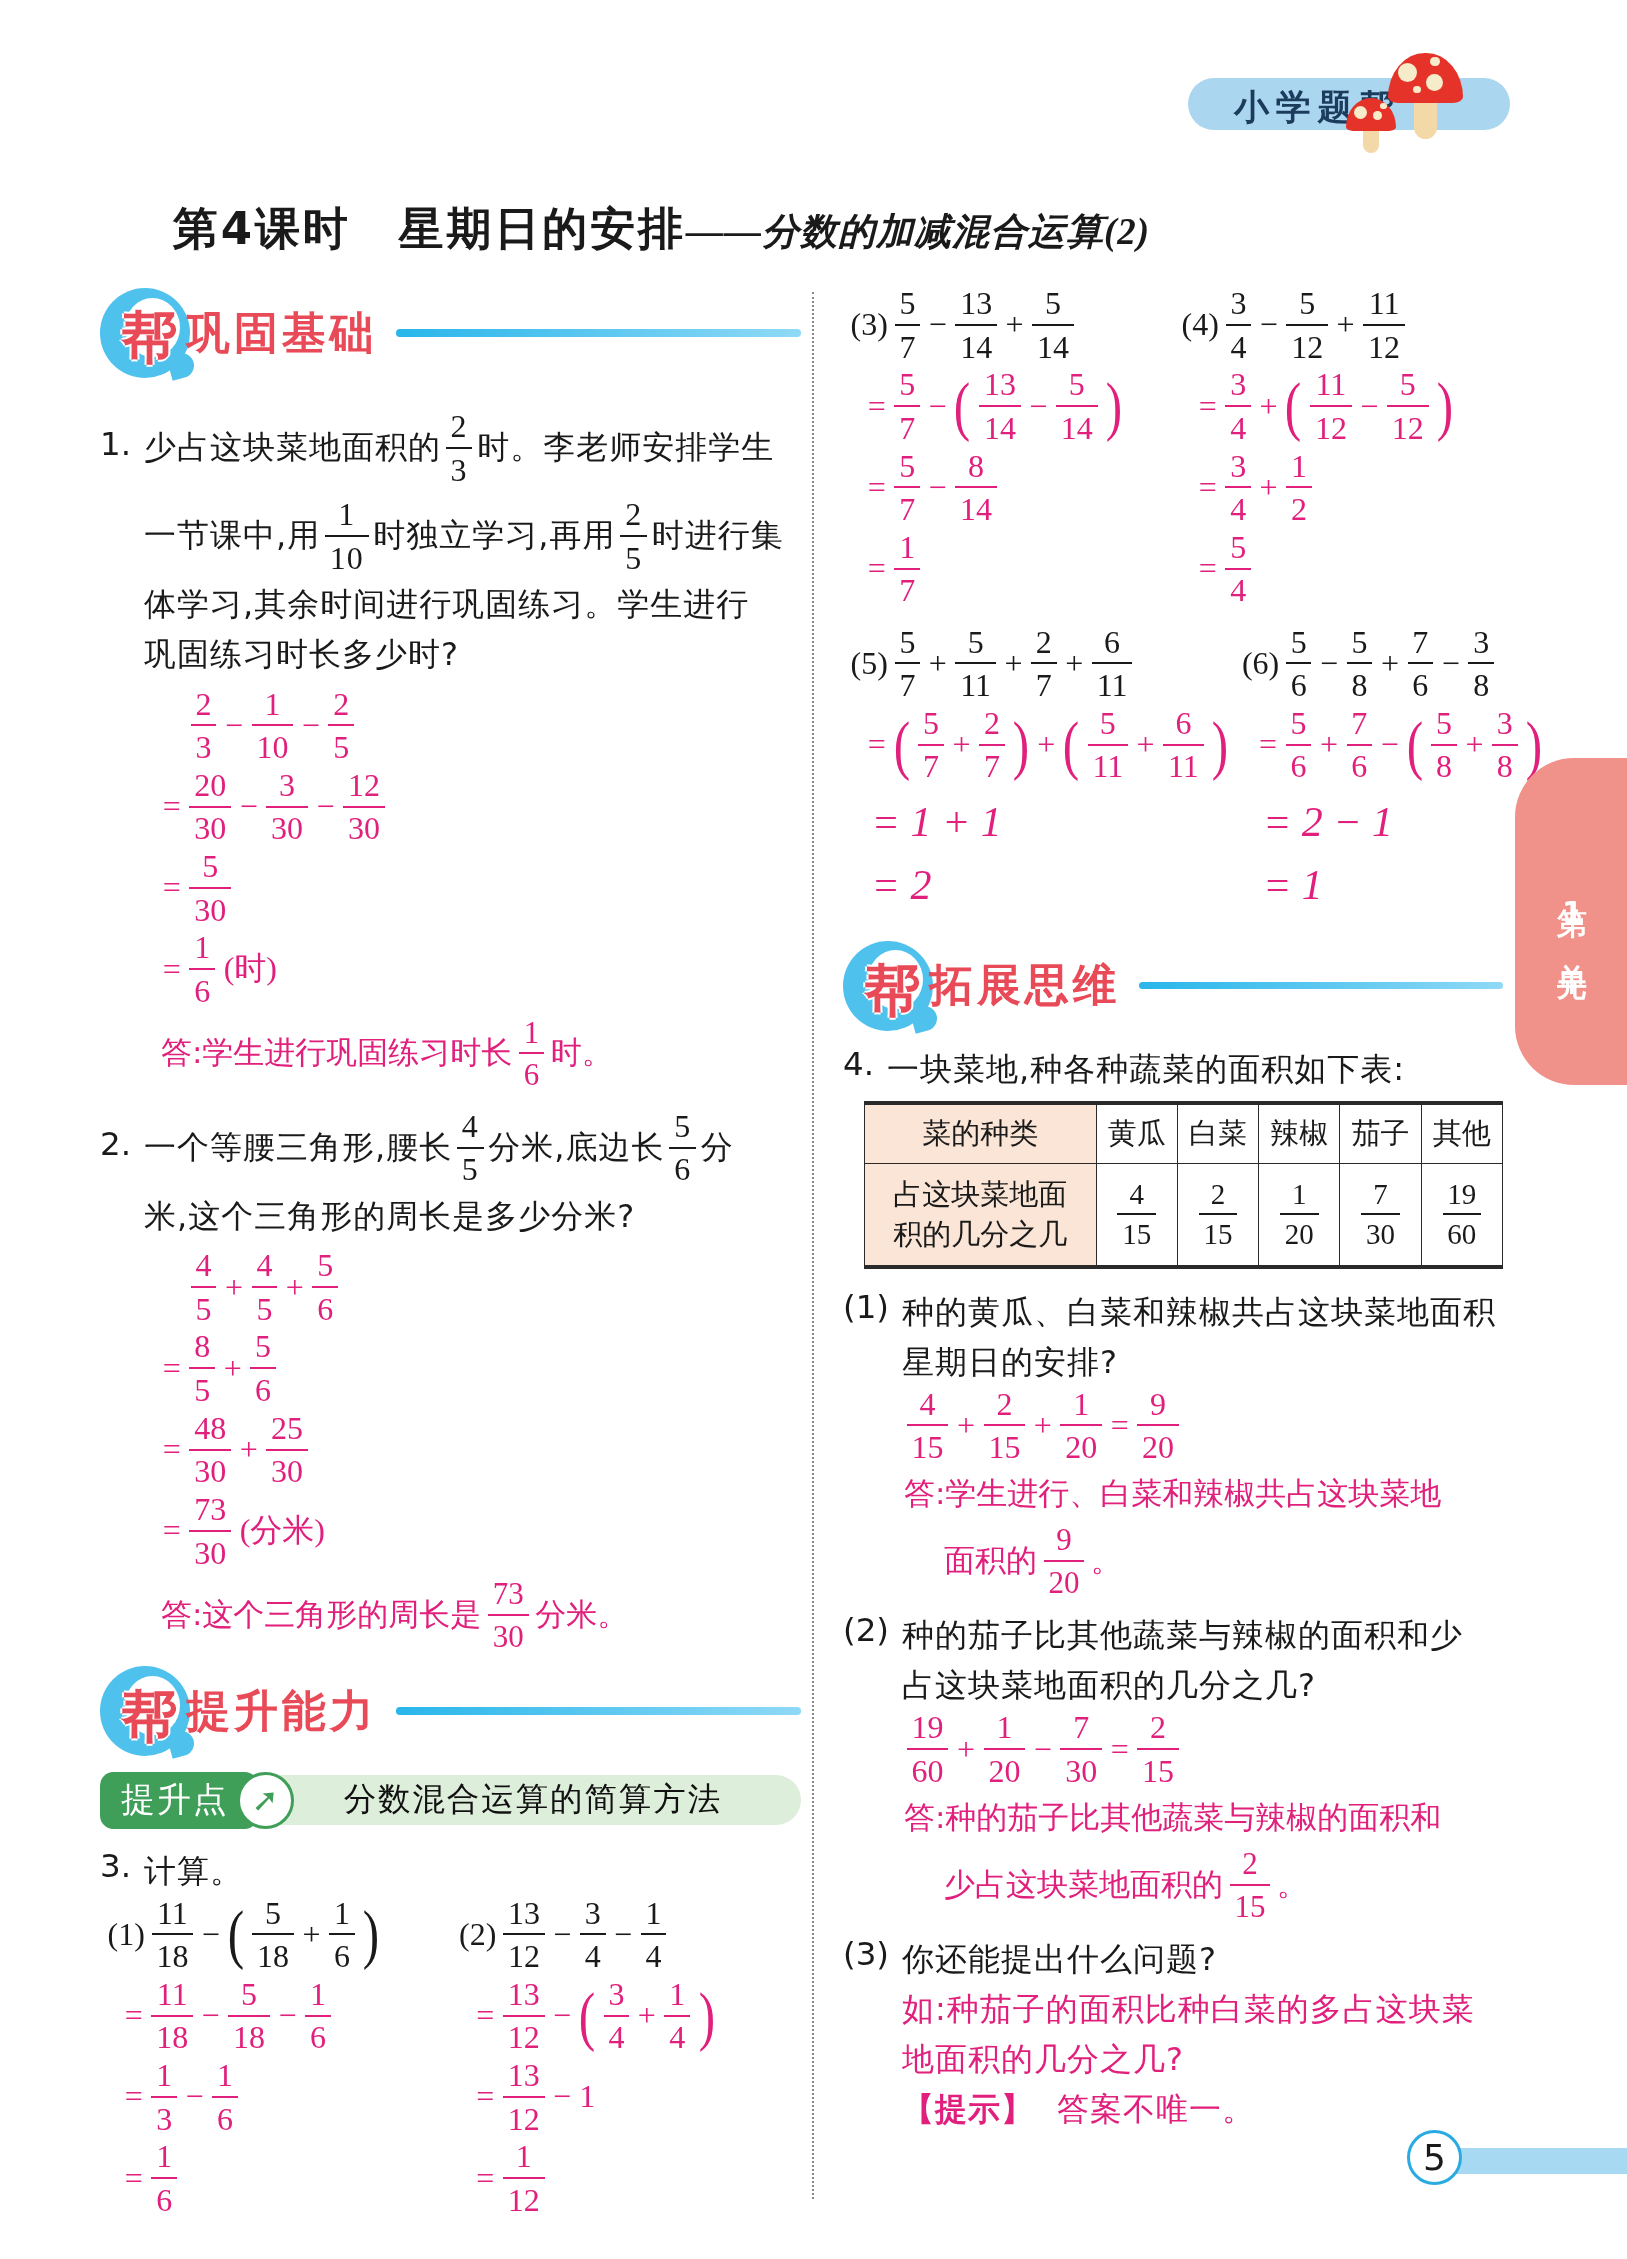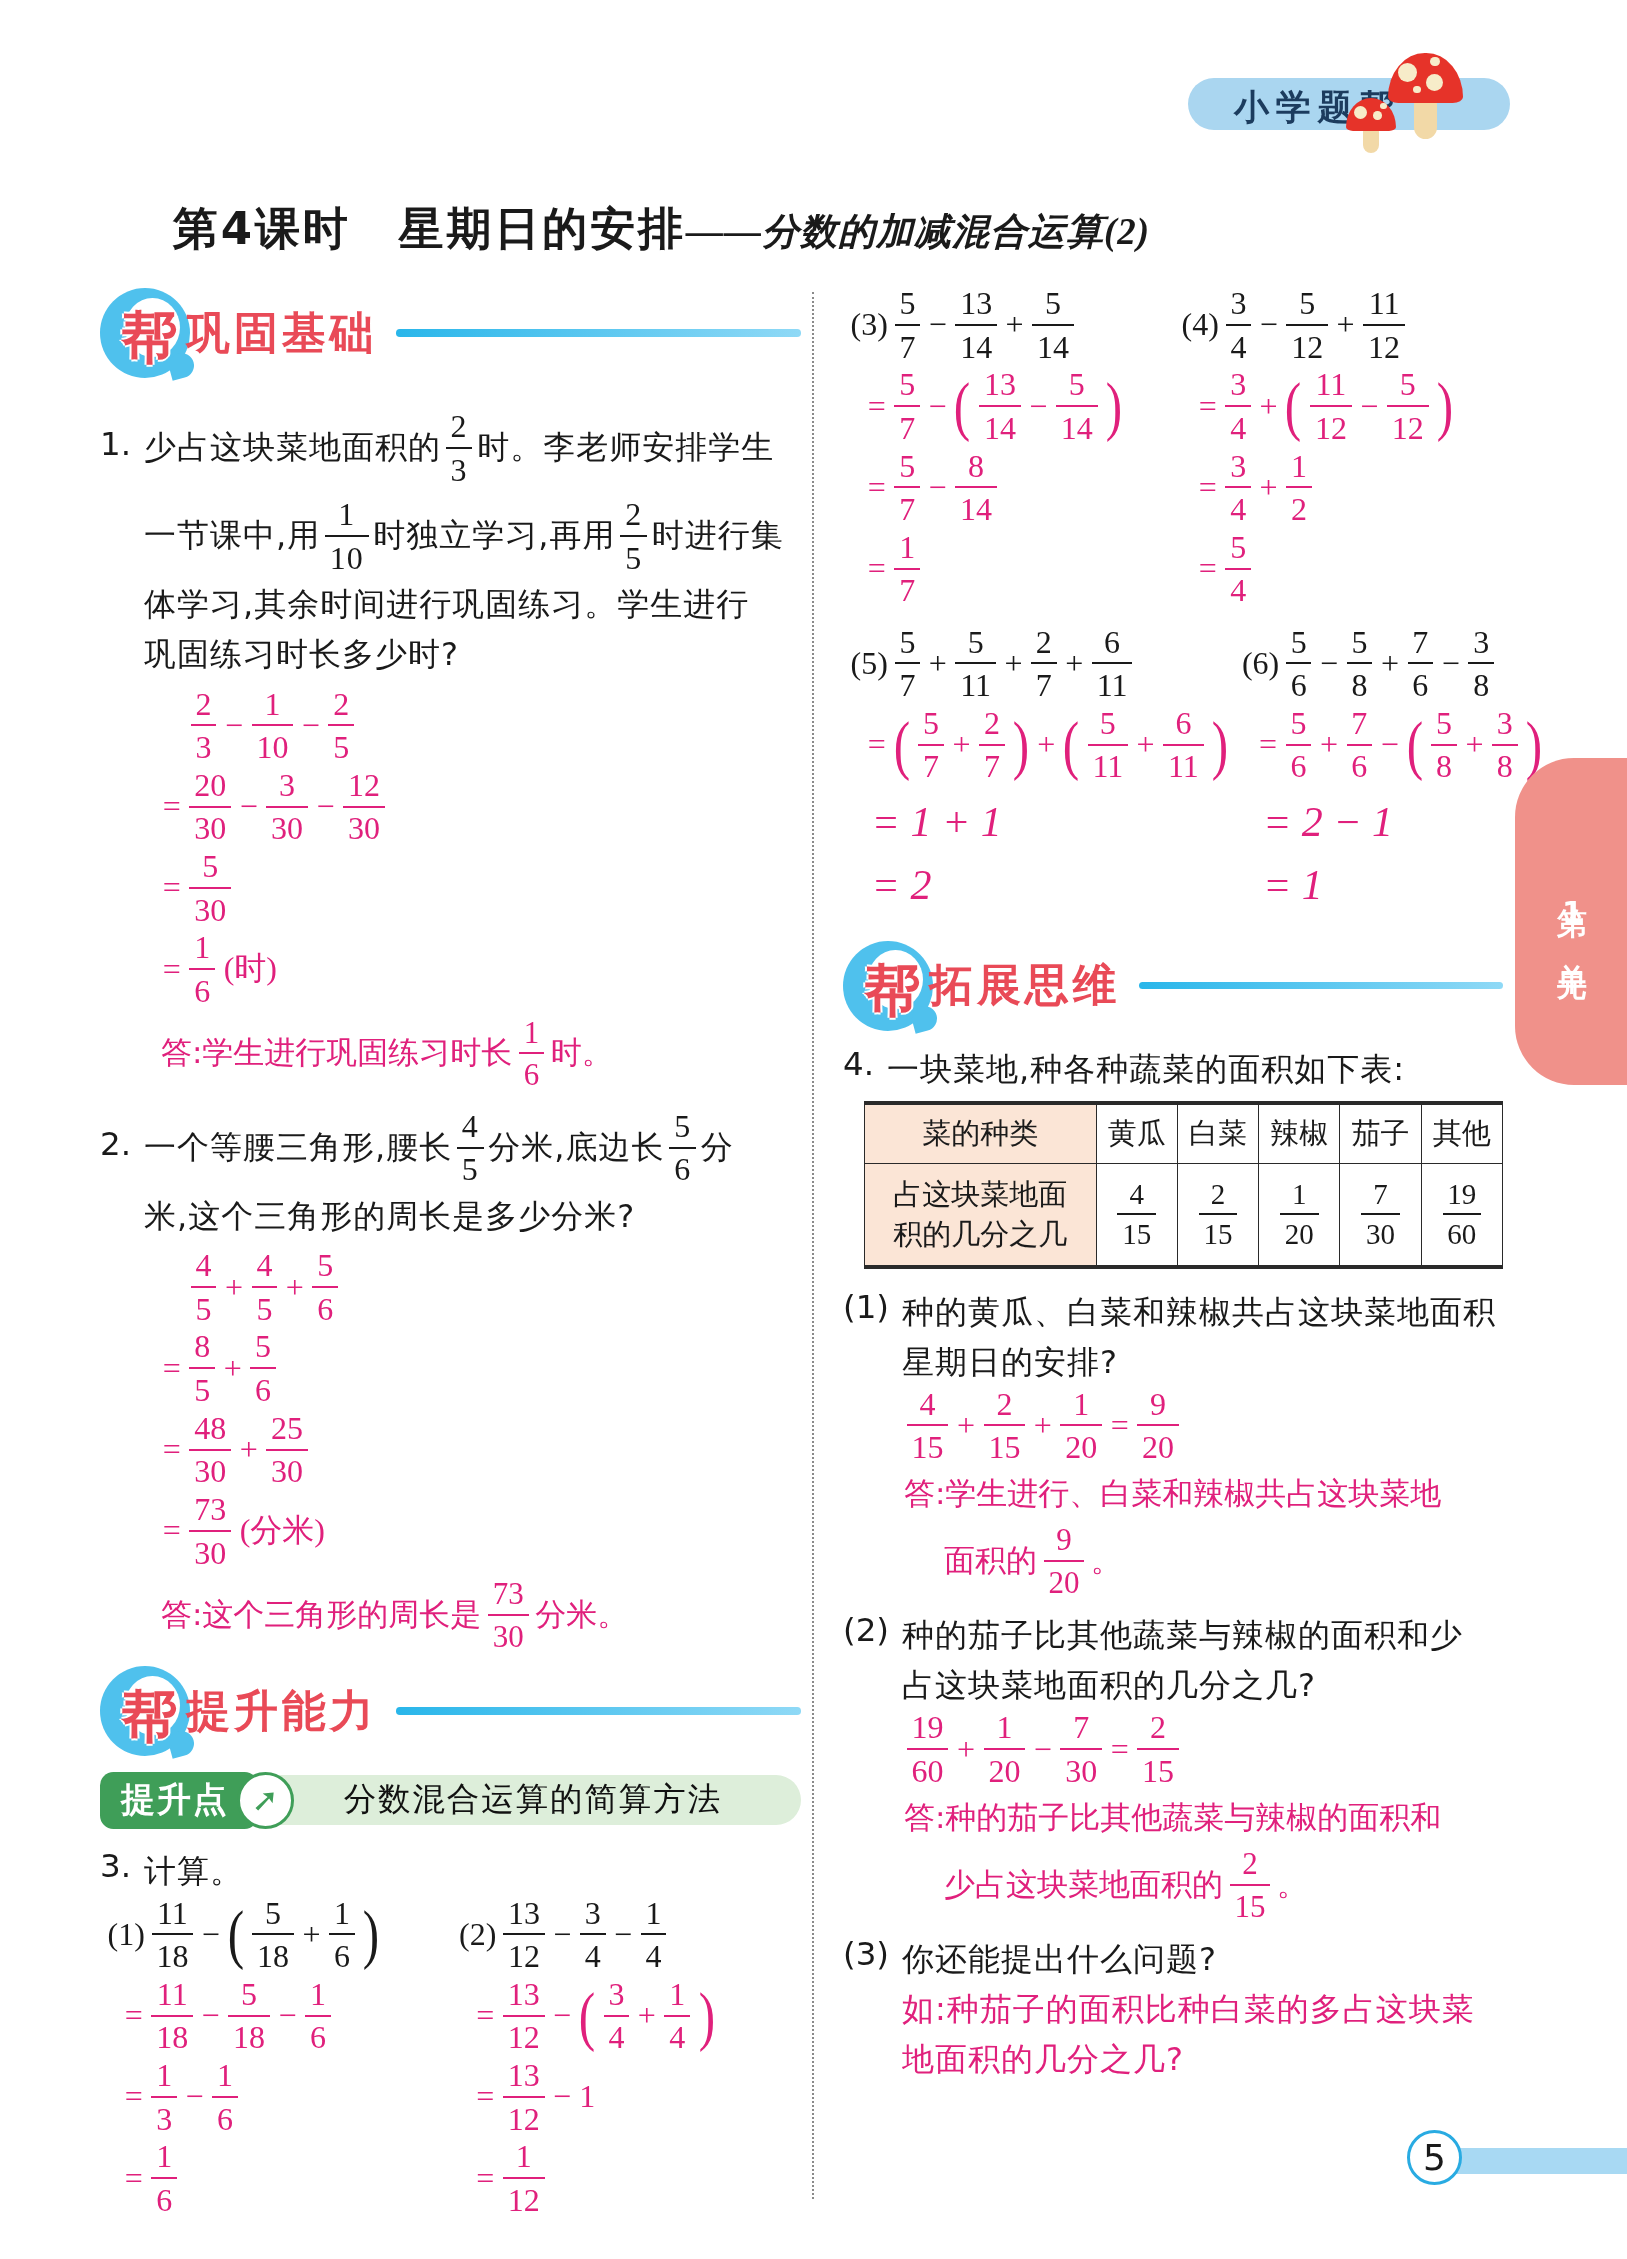--- a/index.html
+++ b/index.html
@@ -63,21 +63,21 @@
        font-family:"Liberation Serif",serif;}
   .sol{margin:7.6px 0 0 59px;}
   .sol-first-indent{margin-left:27px;}
   .ansline{font-family:"DejaVu Sans",sans-serif;font-size:31px;margin:9.6px 0 13.4px;}
   .ansline .mt{margin:0 1.9px;}
   .short{margin:15.3px 3.8px;font-size:42px;font-style:italic;}
 
   
   .boost{display:flex;align-items:center;height:59px;margin:13.4px 0 17px;}
   .boost-tag{position:relative;z-index:3;display:flex;align-items:center;height:57px;padding:0 29px 0 21px;
-             background:#3f9e58;color:#fff;font-size:34px;font-weight:700;border-radius:13.4px;letter-spacing:1.9px;}
+             background:#3f9e58;color:#fff;font-size:34px;font-weight:400;border-radius:13.4px;letter-spacing:1.9px;}
   .boost-circle{position:relative;z-index:4;width:57px;height:57px;margin-left:-21px;background:#fff;
                 border:3.8px solid #3f9e58;border-radius:50%;display:flex;align-items:center;justify-content:center;
                 font-size:32.5px;font-weight:900;color:#3f9e58;box-sizing:border-box;}
   .boost-bar{flex:1;z-index:1;height:50px;margin-left:-29px;background:#ddeeda;border-radius:0 25px 25px 0;
              display:flex;align-items:center;justify-content:center;font-size:32.5px;color:#111;letter-spacing:1.9px;}
 
   
   .calc-grid{display:grid;grid-template-columns:1fr 1fr;column-gap:9.6px;margin-left:7.6px;}
   .calc-label{font-family:"Liberation Serif",serif;font-size:32px;margin:0 1.9px 0 0;}
   .calc-steps{margin-left:13.4px;}
@@ -868,20 +868,24 @@
       </div>
     </div>
 
     <div class="qitem">
       <div class="qnum flat" style="width:59px;">(3)</div>
       <div class="qbody">
         <div class="qline">你还能提出什么问题?</div>
         <div class="ink">
           <div class="qline">如:种茄子的面积比种白菜的多占这块菜</div>
           <div class="qline">地面积的几分之几?</div>
+          <div class="qline">
+            <span class="hint-strong">【提示】</span>
+            <span>答案不唯一。</span>
+          </div>
         </div>
       </div>
     </div>
   </div>
 
   <div class="side-tab">
     <span>第1单元</span>
   </div>
 
   <div class="page-bar"></div>

